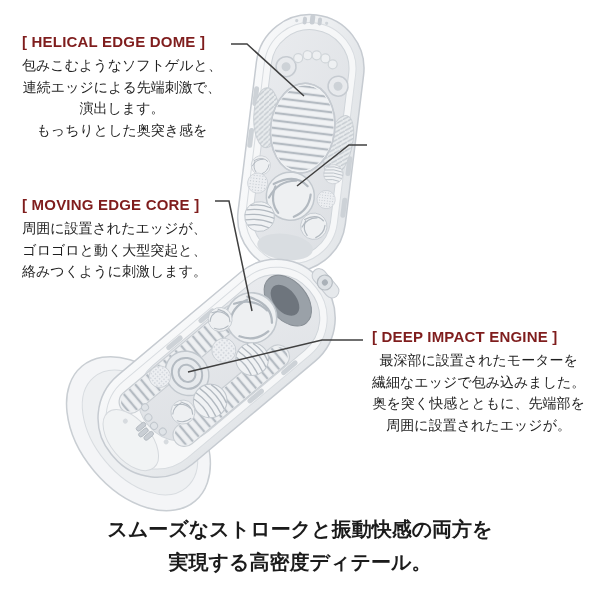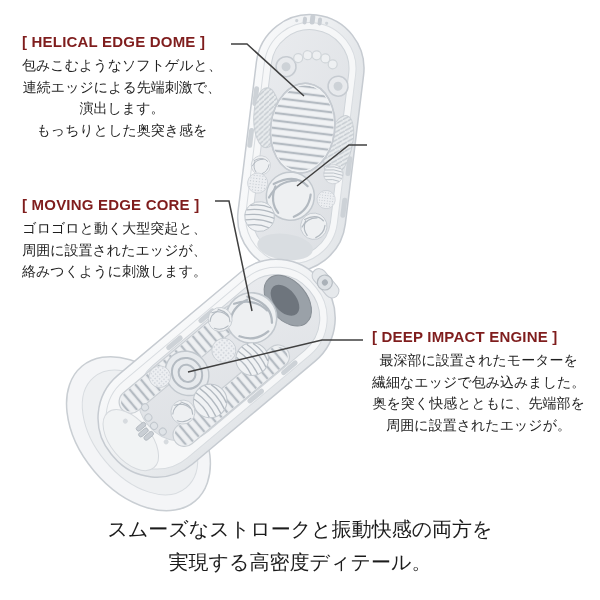--- a/index.html
+++ b/index.html
@@ -11,21 +11,21 @@
   .callout{position:absolute;}
   .c-title{
     font-size:15px;font-weight:bold;letter-spacing:.2px;color:#7f1d1d;
     margin-bottom:5px;white-space:nowrap;
   }
   .c-line{
     font-size:14px;line-height:21.5px;color:#1f1f1f;white-space:nowrap;text-align:center;
   }
   .caption{
     position:absolute;left:0;top:513px;width:600px;text-align:center;
-    font-size:20px;font-weight:400;line-height:33px;color:#1b1b1b;
+    font-size:20px;font-weight:700;line-height:33px;color:#1b1b1b;
   }
 </style>
 </head>
 <body>
 
 <div class="stage">
 
   <svg class="illustration" viewBox="0 0 600 600" aria-hidden="true">
     <defs>
       <linearGradient id="shellGrad" x1="0" y1="0" x2="1" y2="0">
@@ -214,22 +214,22 @@
     <div class="c-title">[ HELICAL EDGE DOME ]</div>
     <div class="c-line">包みこむようなソフトゲルと、</div>
     <div class="c-line">連続エッジによる先端刺激で、</div>
     <div class="c-line">演出します。</div>
     <div class="c-line">もっちりとした奥突き感を</div>
   </div>
 
 
   <div class="callout" style="left:22px;top:196px">
     <div class="c-title">[ MOVING EDGE CORE ]</div>
+    <div class="c-line">周囲に設置されたエッジが、</div>
     <div class="c-line">ゴロゴロと動く大型突起と、</div>
-    <div class="c-line">周囲に設置されたエッジが、</div>
     <div class="c-line">絡みつくように刺激します。</div>
   </div>
 
   <div class="callout" style="left:372px;top:328px">
     <div class="c-title">[ DEEP IMPACT ENGINE ]</div>
     <div class="c-line">最深部に設置されたモーターを</div>
     <div class="c-line">繊細なエッジで包み込みました。</div>
     <div class="c-line">奥を突く快感とともに、先端部を</div>
     <div class="c-line">周囲に設置されたエッジが。</div>
   </div>

